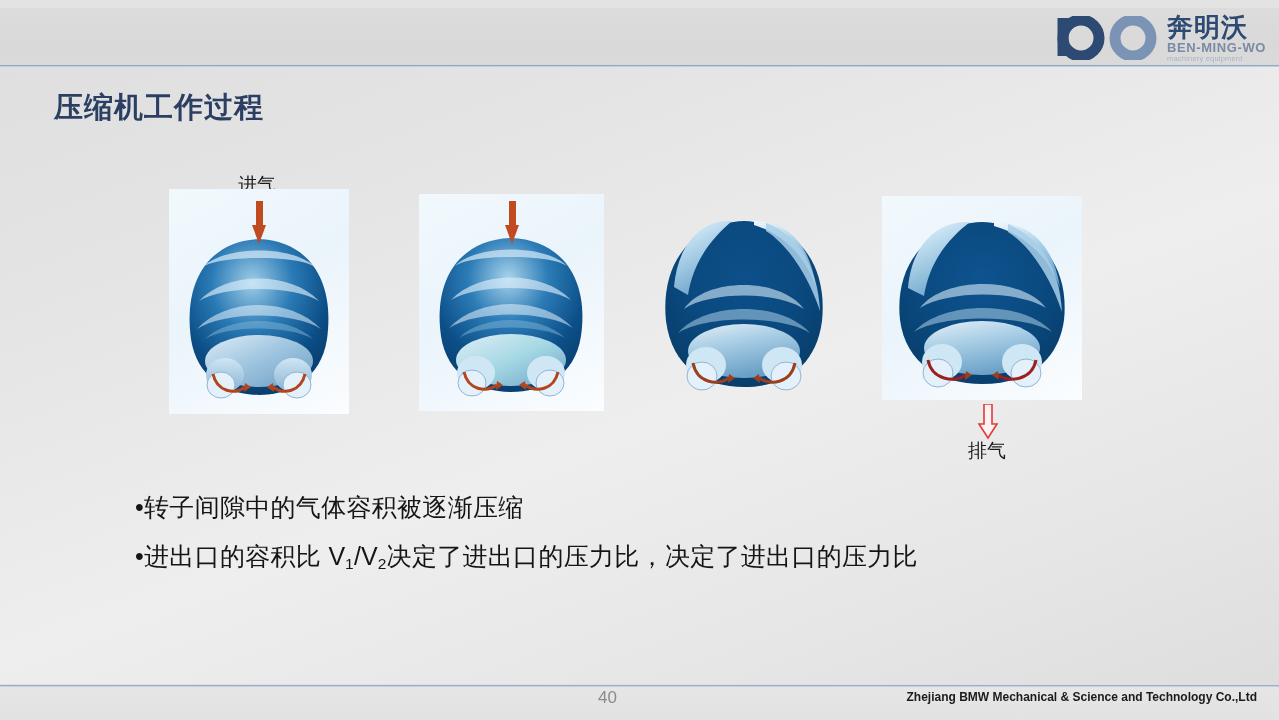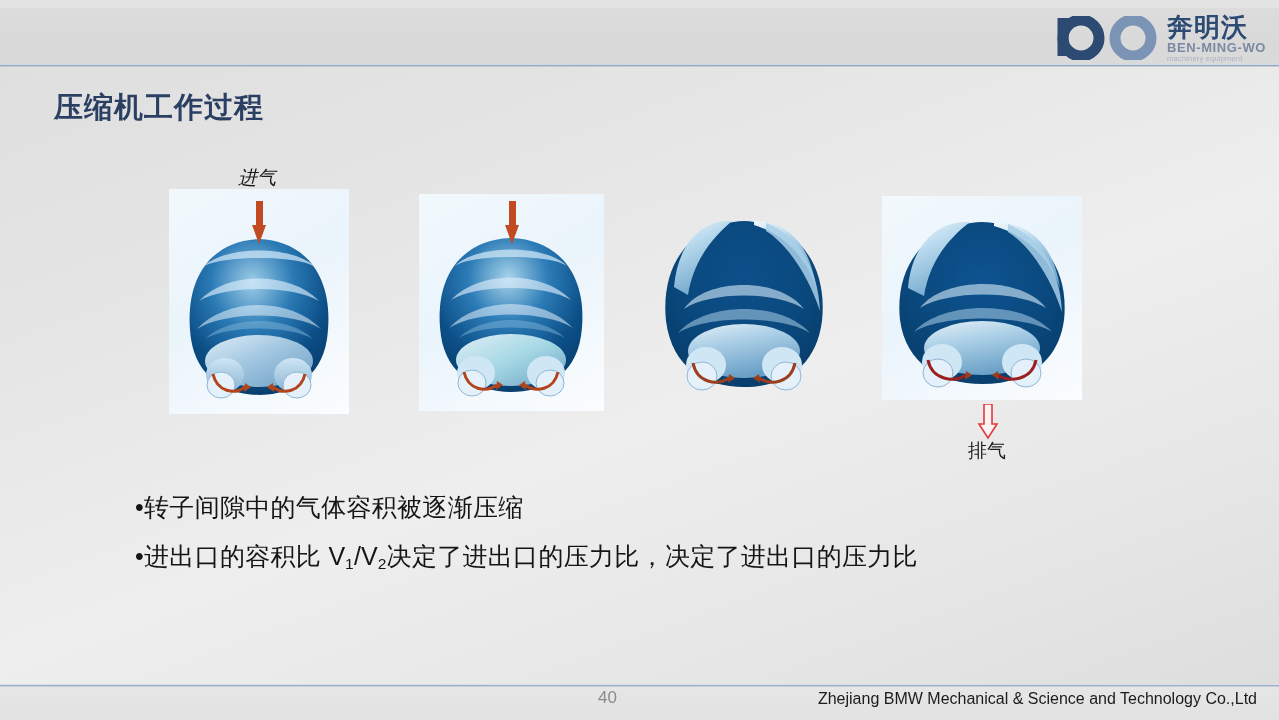--- a/index.html
+++ b/index.html
@@ -88,21 +88,21 @@
     white-space: nowrap;
   }
 
   
   .fig-label {
     position: absolute;
     font-size: 19px;
     color: #1a1a1a;
     white-space: nowrap;
   }
-  .label-intake { left: 238px; top: 157px; font-style: italic; }
+  .label-intake { left: 238px; top: 164px; }
   .label-exhaust { left: 968px; top: 430px; }
 
   .fig {
     position: absolute;
     background: linear-gradient(150deg, #f2f9fd 0%, #eaf4fb 45%, #fbfdff 100%);
     overflow: hidden;
   }
   .fig-1 { left: 169px; top: 181px; width: 180px; height: 225px; }
   .fig-2 { left: 419px; top: 186px; width: 185px; height: 217px; }
   .fig-3 { left: 648px; top: 183px; width: 192px; height: 215px; background: none; }
@@ -177,22 +177,22 @@
   }
   .page-number {
     position: absolute;
     left: 598px; top: 680px;
     font-size: 17px;
     color: #8b8b8b;
   }
   .footer-company {
     position: absolute;
     right: 22px; top: 682px;
-    font-size: 16px;
-    font-weight: normal;
+    font-size: 12px;
+    font-weight: bold;
     color: #1b1b1b;
     white-space: nowrap;
   }
 </style>
 </head>
 <body>
 
 <div class="slide">
 
   <div class="header-band"></div>

